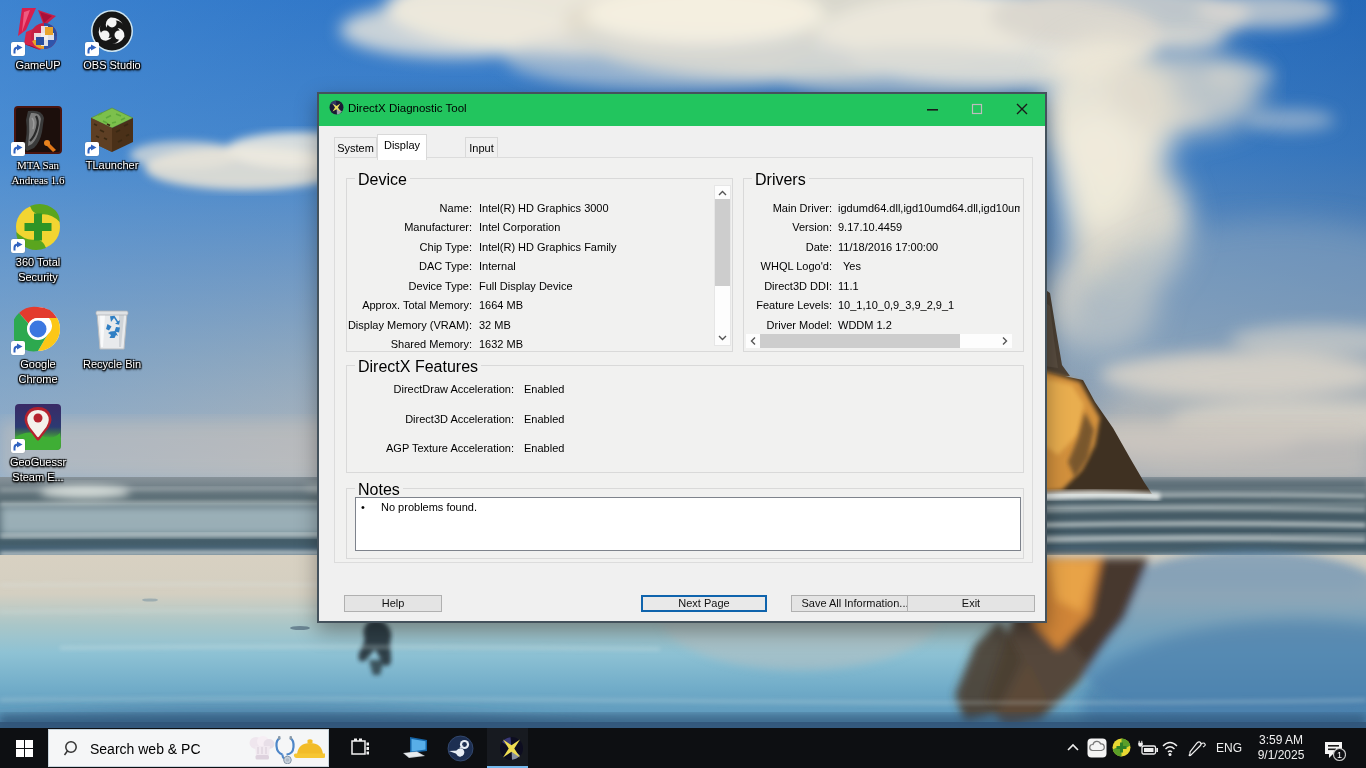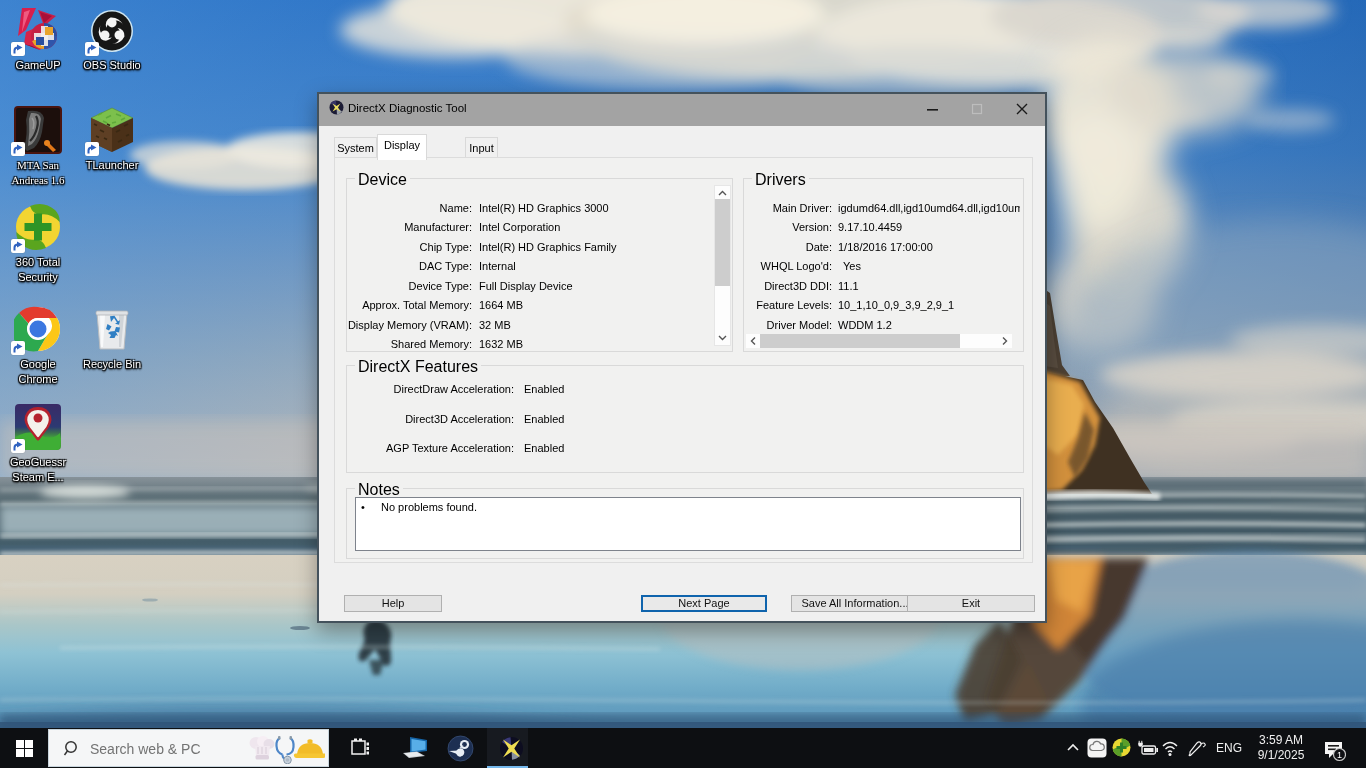--- a/index.html
+++ b/index.html
@@ -7,41 +7,41 @@
 #desk { position:relative; width:1366px; height:768px; background:#3b82c4; }
 #wall { position:absolute; left:0; top:0; }
 .icon { position:absolute; width:76px; text-align:center; }
 .icon .img { position:relative; width:48px; height:48px; margin:0 auto; }
 .icon .lbl { margin-top:4px; font-size:11px; line-height:15px; color:#fff;
   text-shadow: 1px 1px 1px #000, -1px 1px 1px #000, 1px -1px 1px #000, -1px -1px 1px #000, 0 2px 2px #000; }
 .sc { position:absolute; left:-3px; bottom:-2px; width:14px; height:14px; background:#fff; border-radius:2px; box-shadow:0 0 1px rgba(0,0,0,.4); }
 .sc svg { position:absolute; left:1px; top:1px; }
 
 #win { position:absolute; left:317px; top:92px; width:730px; height:531px; background:#f0f0f0; border:2px solid #44525c; box-shadow:0 8px 20px rgba(0,0,0,0.35); font-size:12px; color:#000; }
-#titlebar { position:absolute; left:0; top:0; width:100%; height:32px; background:#a3a3a3; }
+#titlebar { position:absolute; left:0; top:0; width:100%; height:32px; background:#22c55e; }
 #title { position:absolute; left:29px; top:8px; font-size:11.5px; color:#000; }
 .cap { position:absolute; top:0; width:45px; height:32px; }
 .tab { position:absolute; top:43px; height:22px; background:#f0f0f0; border:1px solid #d9d9d9; border-bottom:none; font-size:11px; text-align:center; line-height:21px; }
 .tab.act { top:40px; height:26px; background:#ffffff; z-index:3; }
 #page { position:absolute; left:15px; top:63px; width:699px; height:406px; background:#f1f1f0; border:1px solid #dcdcdc; }
 .grp { position:absolute; border:1px solid #d9d9d9; }
 .grp .glbl { position:absolute; left:8px; top:-8px; background:#f1f1f0; padding:0 3px; font-size:16px; }
 .row { position:absolute; height:16px; line-height:16px; white-space:nowrap; font-size:11px; }
 .lab { position:absolute; text-align:right; }
 .val { position:absolute; text-align:left; }
 .btn { position:absolute; top:501px; height:17px; background:#e4e4e4; border:1px solid #b0b0b0; font-size:11px; text-align:center; line-height:15px; color:#111; }
 .btn.focus { border:2px solid #0f64ad; background:#e9e9e9; line-height:13px; }
 
 .vsb { position:absolute; width:17px; background:#fdfdfd; border:1px solid #e6e6e6; }
 .sbtn { position:absolute; left:0; width:15px; height:15px; background:#fdfdfd; color:#606060; text-align:center; }
 .vthumb { position:absolute; left:0px; width:15px; background:#cdcdcd; }
 
 #taskbar { position:absolute; left:0; top:728px; width:1366px; height:40px; background:#0d0f12; }
 #searchbox { position:absolute; left:48px; top:1px; width:281px; height:38px; background:#f5f6f7; border:1px solid #c8d4dc; }
-#searchtxt { position:absolute; left:41px; top:11px; font-size:14px; color:#737373; }
+#searchtxt { position:absolute; left:41px; top:11px; font-size:14px; color:#000000; }
 .tico { position:absolute; top:0; width:40px; height:40px; display:flex; align-items:center; justify-content:center; }
 .tray { position:absolute; top:10px; }
 #eng { position:absolute; left:1216px; top:13px; color:#f0f0f0; font-size:12px; }
 #clock { position:absolute; left:1253px; top:5px; width:56px; color:#f0f0f0; font-size:12px; line-height:15px; text-align:center; }
 </style>
 </head>
 <body>
 <div id="desk">
 <svg id="wall" width="1366" height="768" viewBox="0 0 1366 768">
   <defs>
@@ -480,21 +480,21 @@
   <div class="row" style="top:106px; width:100%">
         <span class="lab" style="left:428px;width:85px">Main Driver:</span>
         <span class="val" style="left:519px; width:182px; overflow:hidden; display:inline-block; height:16px">igdumd64.dll,igd10umd64.dll,igd10umd64</span>
       </div>
   <div class="row" style="top:125px; width:100%">
         <span class="lab" style="left:428px;width:85px">Version:</span>
         <span class="val" style="left:519px">9.17.10.4459</span>
       </div>
   <div class="row" style="top:145px; width:100%">
         <span class="lab" style="left:428px;width:85px">Date:</span>
-        <span class="val" style="left:519px">1/18/2016 17:00:00</span>
+        <span class="val" style="left:519px">11/18/2016 17:00:00</span>
       </div>
   <div class="row" style="top:164px; width:100%">
         <span class="lab" style="left:428px;width:85px">WHQL Logo'd:</span>
         <span class="val" style="left:524px">Yes</span>
       </div>
   <div class="row" style="top:184px; width:100%">
         <span class="lab" style="left:428px;width:85px">Direct3D DDI:</span>
         <span class="val" style="left:519px">11.1</span>
       </div>
   <div class="row" style="top:203px; width:100%">

